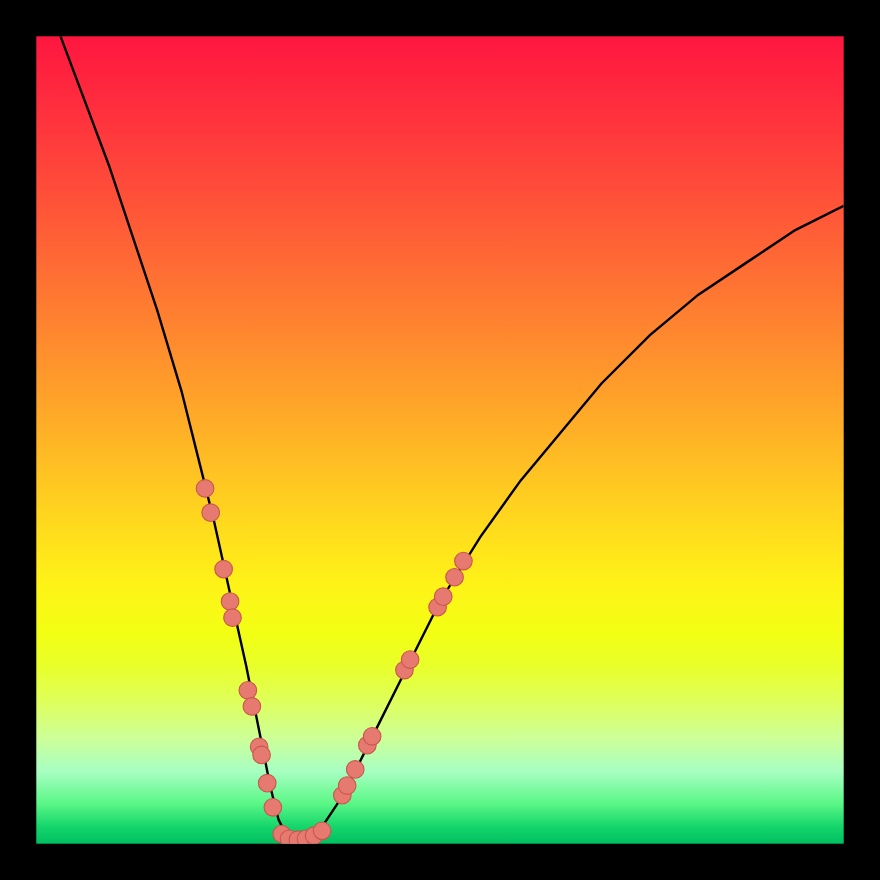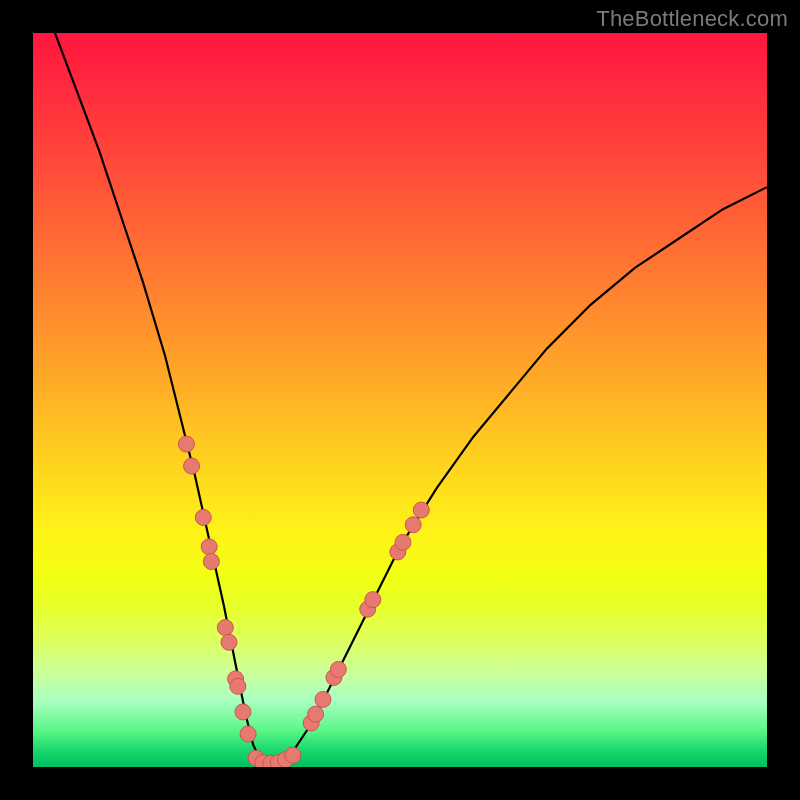--- a/index.html
+++ b/index.html
@@ -91,14 +91,13 @@
           <circle cx="388.29" cy="477.10" r="8" fill="#e77a70" stroke="#c9564c" stroke-width="1"></circle>
           <circle cx="223.14" cy="725.19" r="8" fill="#e77a70" stroke="#c9564c" stroke-width="1"></circle>
           <circle cx="229.74" cy="729.60" r="8" fill="#e77a70" stroke="#c9564c" stroke-width="1"></circle>
           <circle cx="237.82" cy="730.33" r="8" fill="#e77a70" stroke="#c9564c" stroke-width="1"></circle>
           <circle cx="245.16" cy="729.60" r="8" fill="#e77a70" stroke="#c9564c" stroke-width="1"></circle>
           <circle cx="252.50" cy="726.66" r="8" fill="#e77a70" stroke="#c9564c" stroke-width="1"></circle>
           <circle cx="259.84" cy="722.26" r="8" fill="#e77a70" stroke="#c9564c" stroke-width="1"></circle>
         </g>
     </svg>
   </div>
-  <div class="watermark">TheBottleneck.com</div>
 </div>
 
 </body></html>

